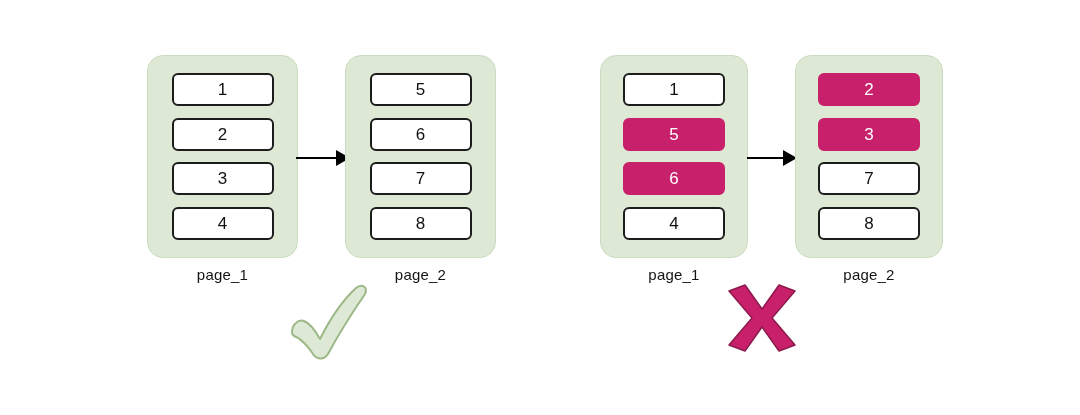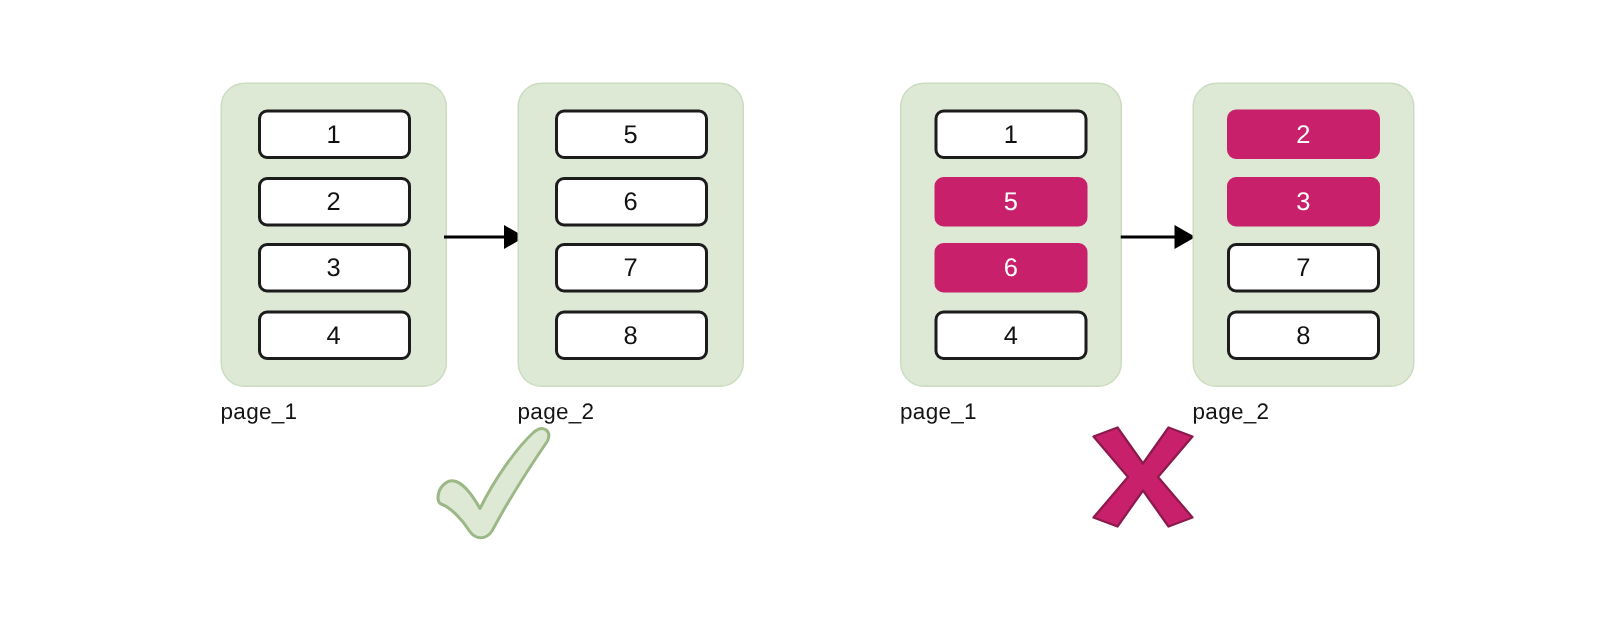--- a/index.html
+++ b/index.html
@@ -58,21 +58,21 @@
     background: #c8206a;
     border: 2px solid #c8206a;
     color: #ffffff;
   }
 
   
   .page-label {
     position: absolute;
     font-size: 15px;
     color: #141414;
-    text-align: left;
+    text-align: center;
     letter-spacing: 0.2px;
     white-space: nowrap;
   }
 
   
   .arrow {
     position: absolute;
   }
 
   

